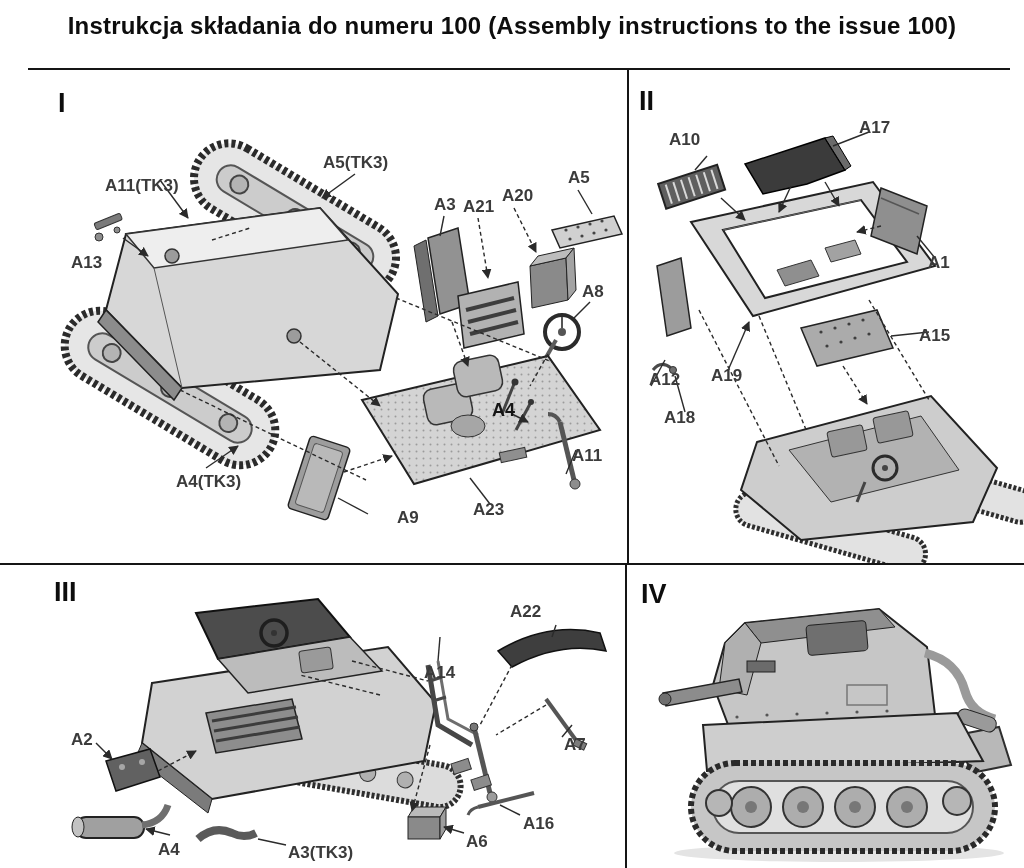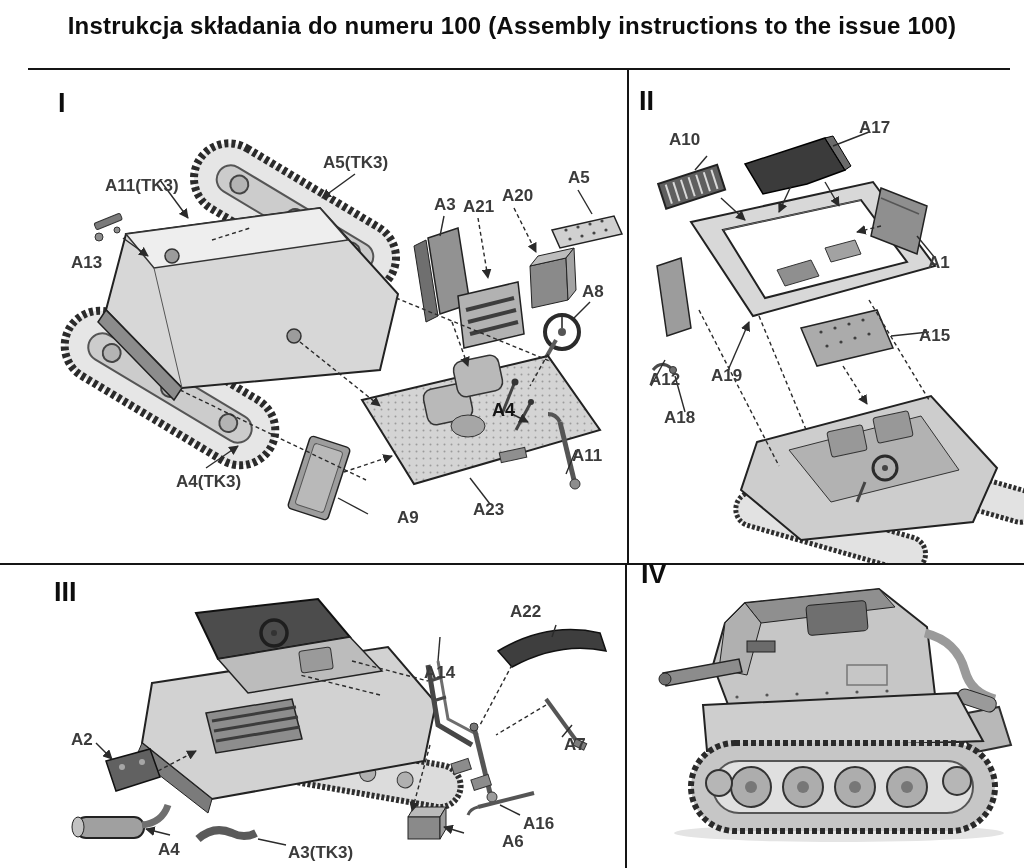--- a/index.html
+++ b/index.html
@@ -9,21 +9,21 @@
          font-size:24px;font-weight:bold;letter-spacing:.2px;color:#0d0d0d;}
   .rule{position:absolute;left:28px;right:14px;top:68px;height:2px;background:#151515;}
   .divider{position:absolute;background:#151515;}
   .div-v-top{left:627px;top:70px;width:2px;height:493px;}
   .div-h-mid{left:0;top:563px;width:1024px;height:2px;}
   .div-v-bot{left:625px;top:565px;width:2px;height:303px;}
   .panel{position:absolute;}
   .p1{left:0;top:70px;width:627px;height:493px;}
   .p2{left:629px;top:70px;width:395px;height:493px;}
   .p3{left:0;top:565px;width:580px;height:303px;}
-  .p4{left:627px;top:545px;width:325px;height:303px;}
+  .p4{left:627px;top:565px;width:325px;height:303px;}
   .panel svg{position:absolute;left:0;top:0;}
   .numeral{position:absolute;font-size:27px;font-weight:bold;color:#0d0d0d;}
   .part-label{position:absolute;font-size:17px;font-weight:bold;color:#3b3b3b;white-space:nowrap;}
   .part-label--strong{color:#151515;font-size:18px;}
 </style>
 </head>
 <body>
 
 <div class="page">
 
@@ -373,21 +373,21 @@
       </g>
     </svg>
 
     <span class="numeral" style="left:54px;top:12px;">III</span>
     <span class="part-label" style="left:424px;top:50px;margin-top:48px;">A14</span>
     <span class="part-label" style="left:510px;top:37px;">A22</span>
     <span class="part-label" style="left:564px;top:170px;text-align:center;">A7</span>
     <span class="part-label" style="left:71px;top:165px;text-align:right;">A2</span>
     <span class="part-label" style="left:158px;top:275px;">A4</span>
     <span class="part-label" style="left:288px;top:278px;">A3(TK3)</span>
-    <span class="part-label" style="left:466px;top:267px;margin-left:36px;">A6</span>
+    <span class="part-label" style="left:466px;top:267px;">A6</span>
     <span class="part-label" style="left:523px;top:249px;">A16</span>
   </section>
 
   <section class="panel p4">
     <svg width="397" height="303" viewBox="0 0 397 303">
       <g>
         <ellipse cx="212" cy="288" rx="165" ry="9" fill="#e4e4e4"></ellipse>
         <polygon points="330,170 372,162 384,200 344,208" fill="#b8b8b8" stroke="#2e2e2e" stroke-width="2"></polygon>
         <polygon points="118,58 252,44 300,82 308,150 296,170 108,178 86,120 98,78" fill="#c6c6c6" stroke="#222" stroke-width="2"></polygon>
         <polygon points="118,58 252,44 268,62 134,78" fill="#8f8f8f" stroke="#222"></polygon>

